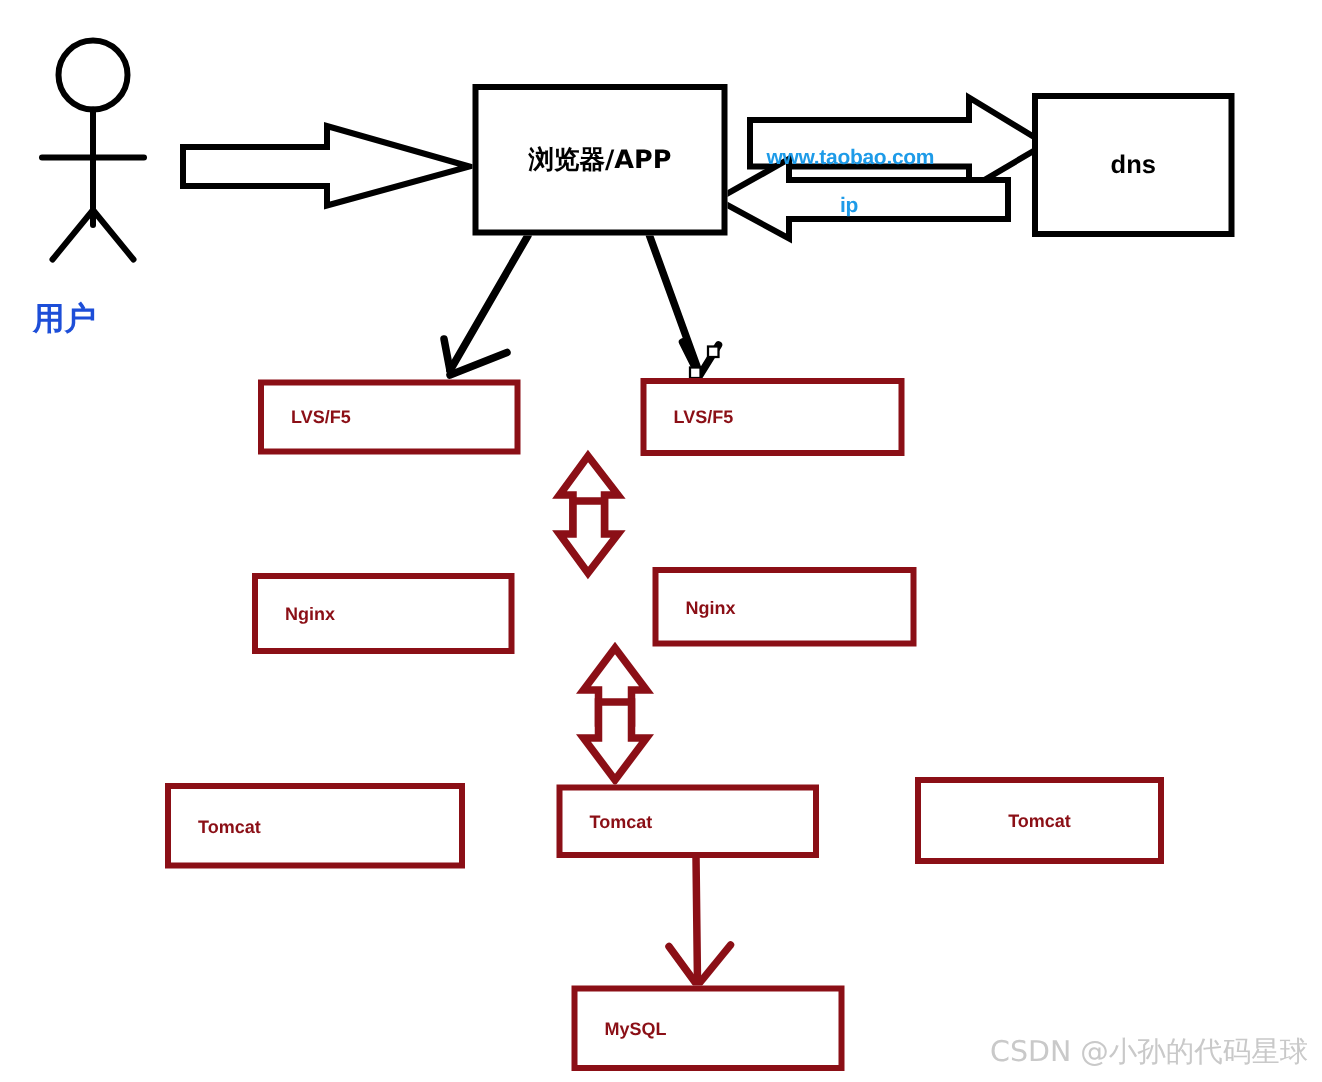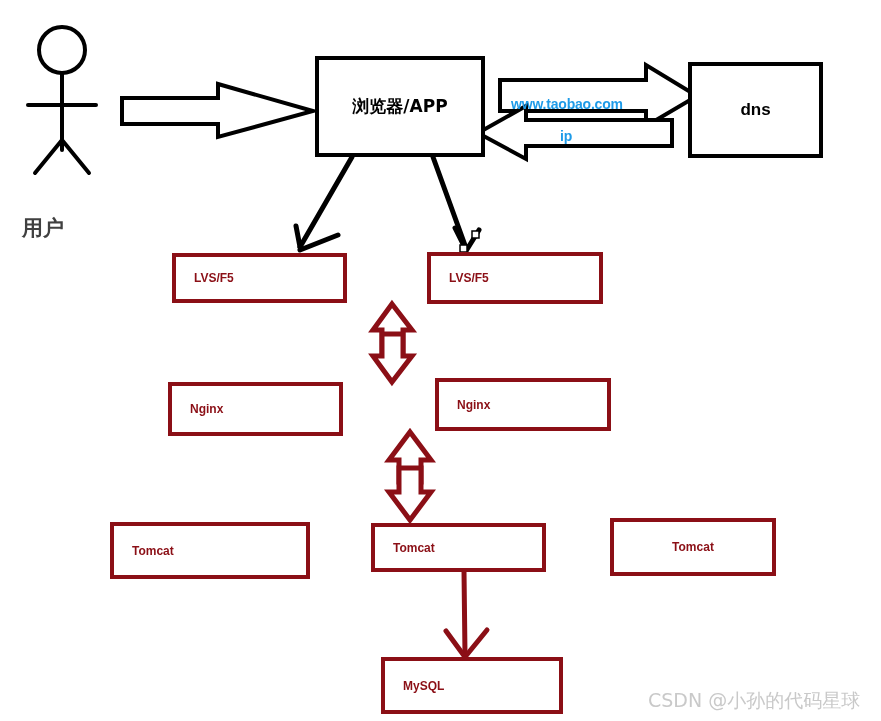--- a/index.html
+++ b/index.html
@@ -45,38 +45,38 @@
     padding-left: 0;
   }
   .node-black {
     border: 4px solid #000000;
     color: #000000;
     font-size: 17px;
     justify-content: center;
   }
   .label-plain {
     position: absolute;
-    color: #404040;
+    color: #1d4ed8;
     font-weight: bold;
     white-space: nowrap;
-    margin-top: 16px;
   }
   .arrow-text {
     position: absolute;
     color: #1E9BE8;
     font-weight: bold;
     font-size: 14px;
     white-space: nowrap;
     letter-spacing: -0.2px;
   }
   .watermark {
     position: absolute;
     color: #c9c9c9;
     font-size: 19px;
     white-space: nowrap;
+    margin-left: 12px;
   }
   .cjk {
     font-family: "DejaVu Sans", sans-serif;
   }
 </style>
 </head>
 <body>
 
 <div id="canvas">
 

